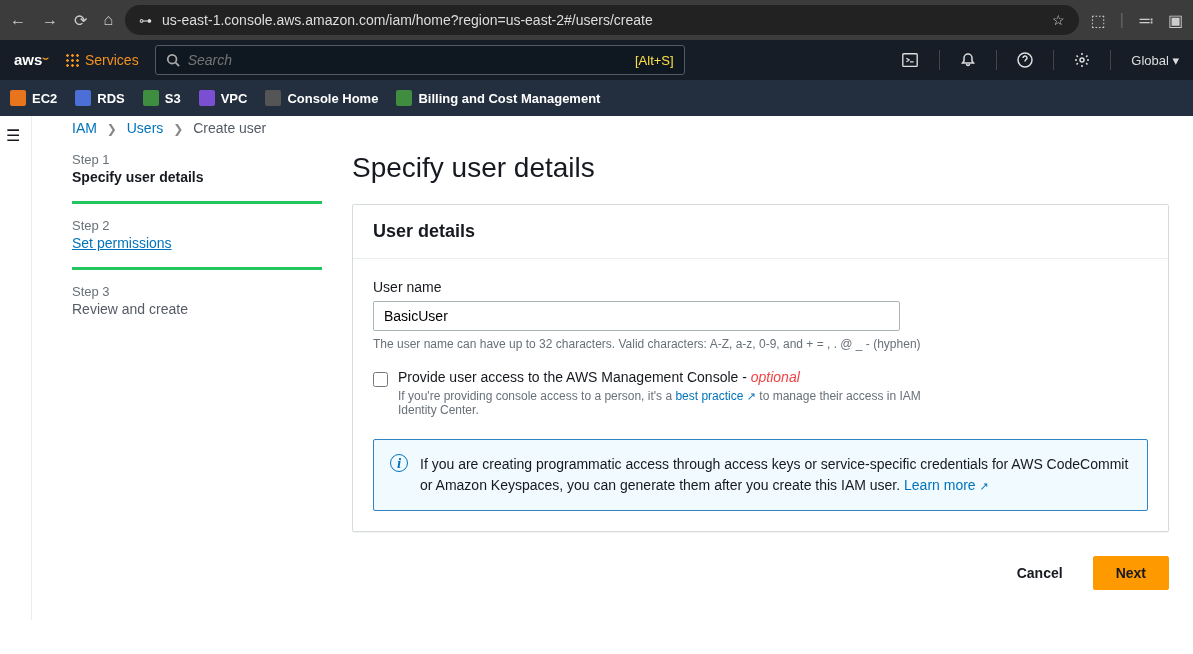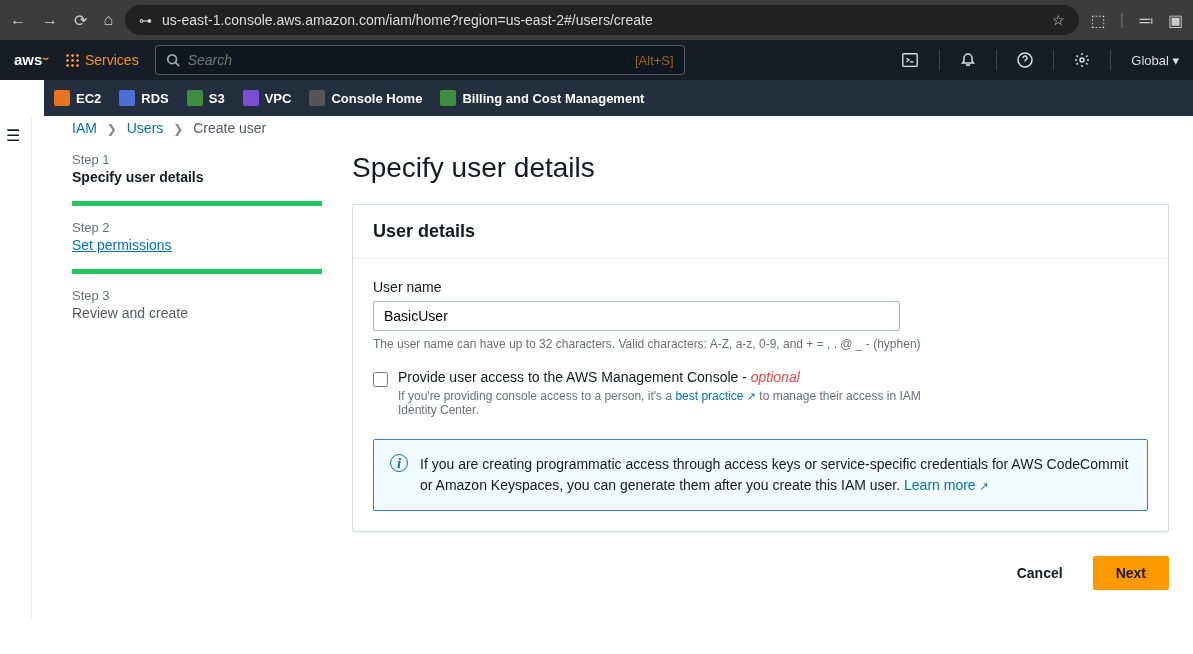--- a/index.html
+++ b/index.html
@@ -15,46 +15,46 @@
 
 
 .aws-nav { background: #161d26; height: 40px; display: flex; align-items: center; padding: 0 14px; color: #d5d5d5; gap: 16px; }
 .aws-logo { color: #fff; font-weight: bold; font-size: 15px; display:flex; flex-direction:row; line-height:0.8; }
 .aws-logo .smile { color:#f6921e; font-size:10px; }
 .services-link { color: #f6921e; display: flex; align-items: center; gap: 6px; font-size: 14px; }
 .services-grid { display:inline-block; width:14px; height:14px; background:
   radial-gradient(circle,#f6921e 1.2px,transparent 1.5px) 0 0/5px 5px; }
 .search-box { flex: 0 0 530px; background: #0f1720; border: 1px solid #545b64; border-radius: 3px; height: 30px; display: flex; align-items: center; padding: 0 10px; color: #888; position: relative; }
 .search-box input { background: transparent; border: none; outline: none; color: #ddd; font-style: italic; font-size: 14px; flex:1; margin-left:8px; }
-.search-box .kbd { color:#a16207; font-size:13px; }
+.search-box .kbd { color:#fde047; font-size:13px; }
 .aws-right { margin-left: auto; display: flex; align-items: center; gap: 20px; color: #ddd; }
 .aws-right .sep { width:1px; height:20px; background:#444; }
 .region { color: #ddd; font-size: 13px; }
 
 
-.svc-bar { background: #232f3e; height: 36px; display: flex; align-items: center; padding: 0 10px; gap: 18px; color: #fff; font-size: 13px; font-weight: bold; margin-left: 44px; }
+.svc-bar { background: #232f3e; height: 36px; display: flex; align-items: center; padding: 0 10px; gap: 18px; color: #fff; font-size: 13px; font-weight: bold; }
 .svc-item { display:flex; align-items:center; gap:6px; cursor:pointer; }
 .svc-icon { width:16px; height:16px; border-radius:2px; display:inline-block; }
 .ic-ec2{background:#e8741d;} .ic-rds{background:#4b6fd7;} .ic-s3{background:#3f8d3f;} .ic-vpc{background:#7b4fd1;}
 .ic-ch{background:#555;} .ic-bill{background:#3f8d3f;}
 
 
 .layout { display: flex; }
 .hamburger { width: 32px; border-right: 1px solid #eaeded; padding: 10px 6px; }
 .hamburger-icon { cursor:pointer; font-size:16px; }
 .content { flex:1; padding: 4px 24px 30px 40px; }
 
 .breadcrumb { font-size: 14px; margin-bottom: 16px; }
 .breadcrumb a { color: #0073bb; text-decoration: none; }
 .breadcrumb .sep { color: #888; margin: 0 6px; font-size: 12px; }
 .breadcrumb .current { color: #545b64; }
 
 .main-cols { display:flex; gap: 30px; }
 .steps { width: 250px; }
-.step { padding: 0 0 16px 0; border-bottom: 5px solid #22c55e; margin-bottom: 14px; }
+.step { padding: 0 0 16px 0; border-bottom: 3px solid #22c55e; margin-bottom: 14px; }
 .step-label { font-size: 13px; color: #687078; margin-bottom: 2px; }
 .step-title { font-size: 14px; color: #545b64; }
 .step.current .step-title { font-weight: bold; color: #16191f; }
 .step-link { color: #0073bb; text-decoration: underline; text-decoration-color:#0073bb; cursor:pointer; }
 
 .form-area { flex:1; max-width: 830px; }
 .page-title { font-size: 28px; font-weight: 400; margin-bottom: 20px; color:#16191f; }
 .panel { border: 1px solid #d5dbdb; border-radius: 2px; background:#fff; box-shadow: 0 1px 1px rgba(0,0,0,0.05); }
 .panel-header { padding: 16px 20px; border-bottom: 1px solid #eaeded; font-size: 18px; font-weight: bold; }
 .panel-body { padding: 20px; }

